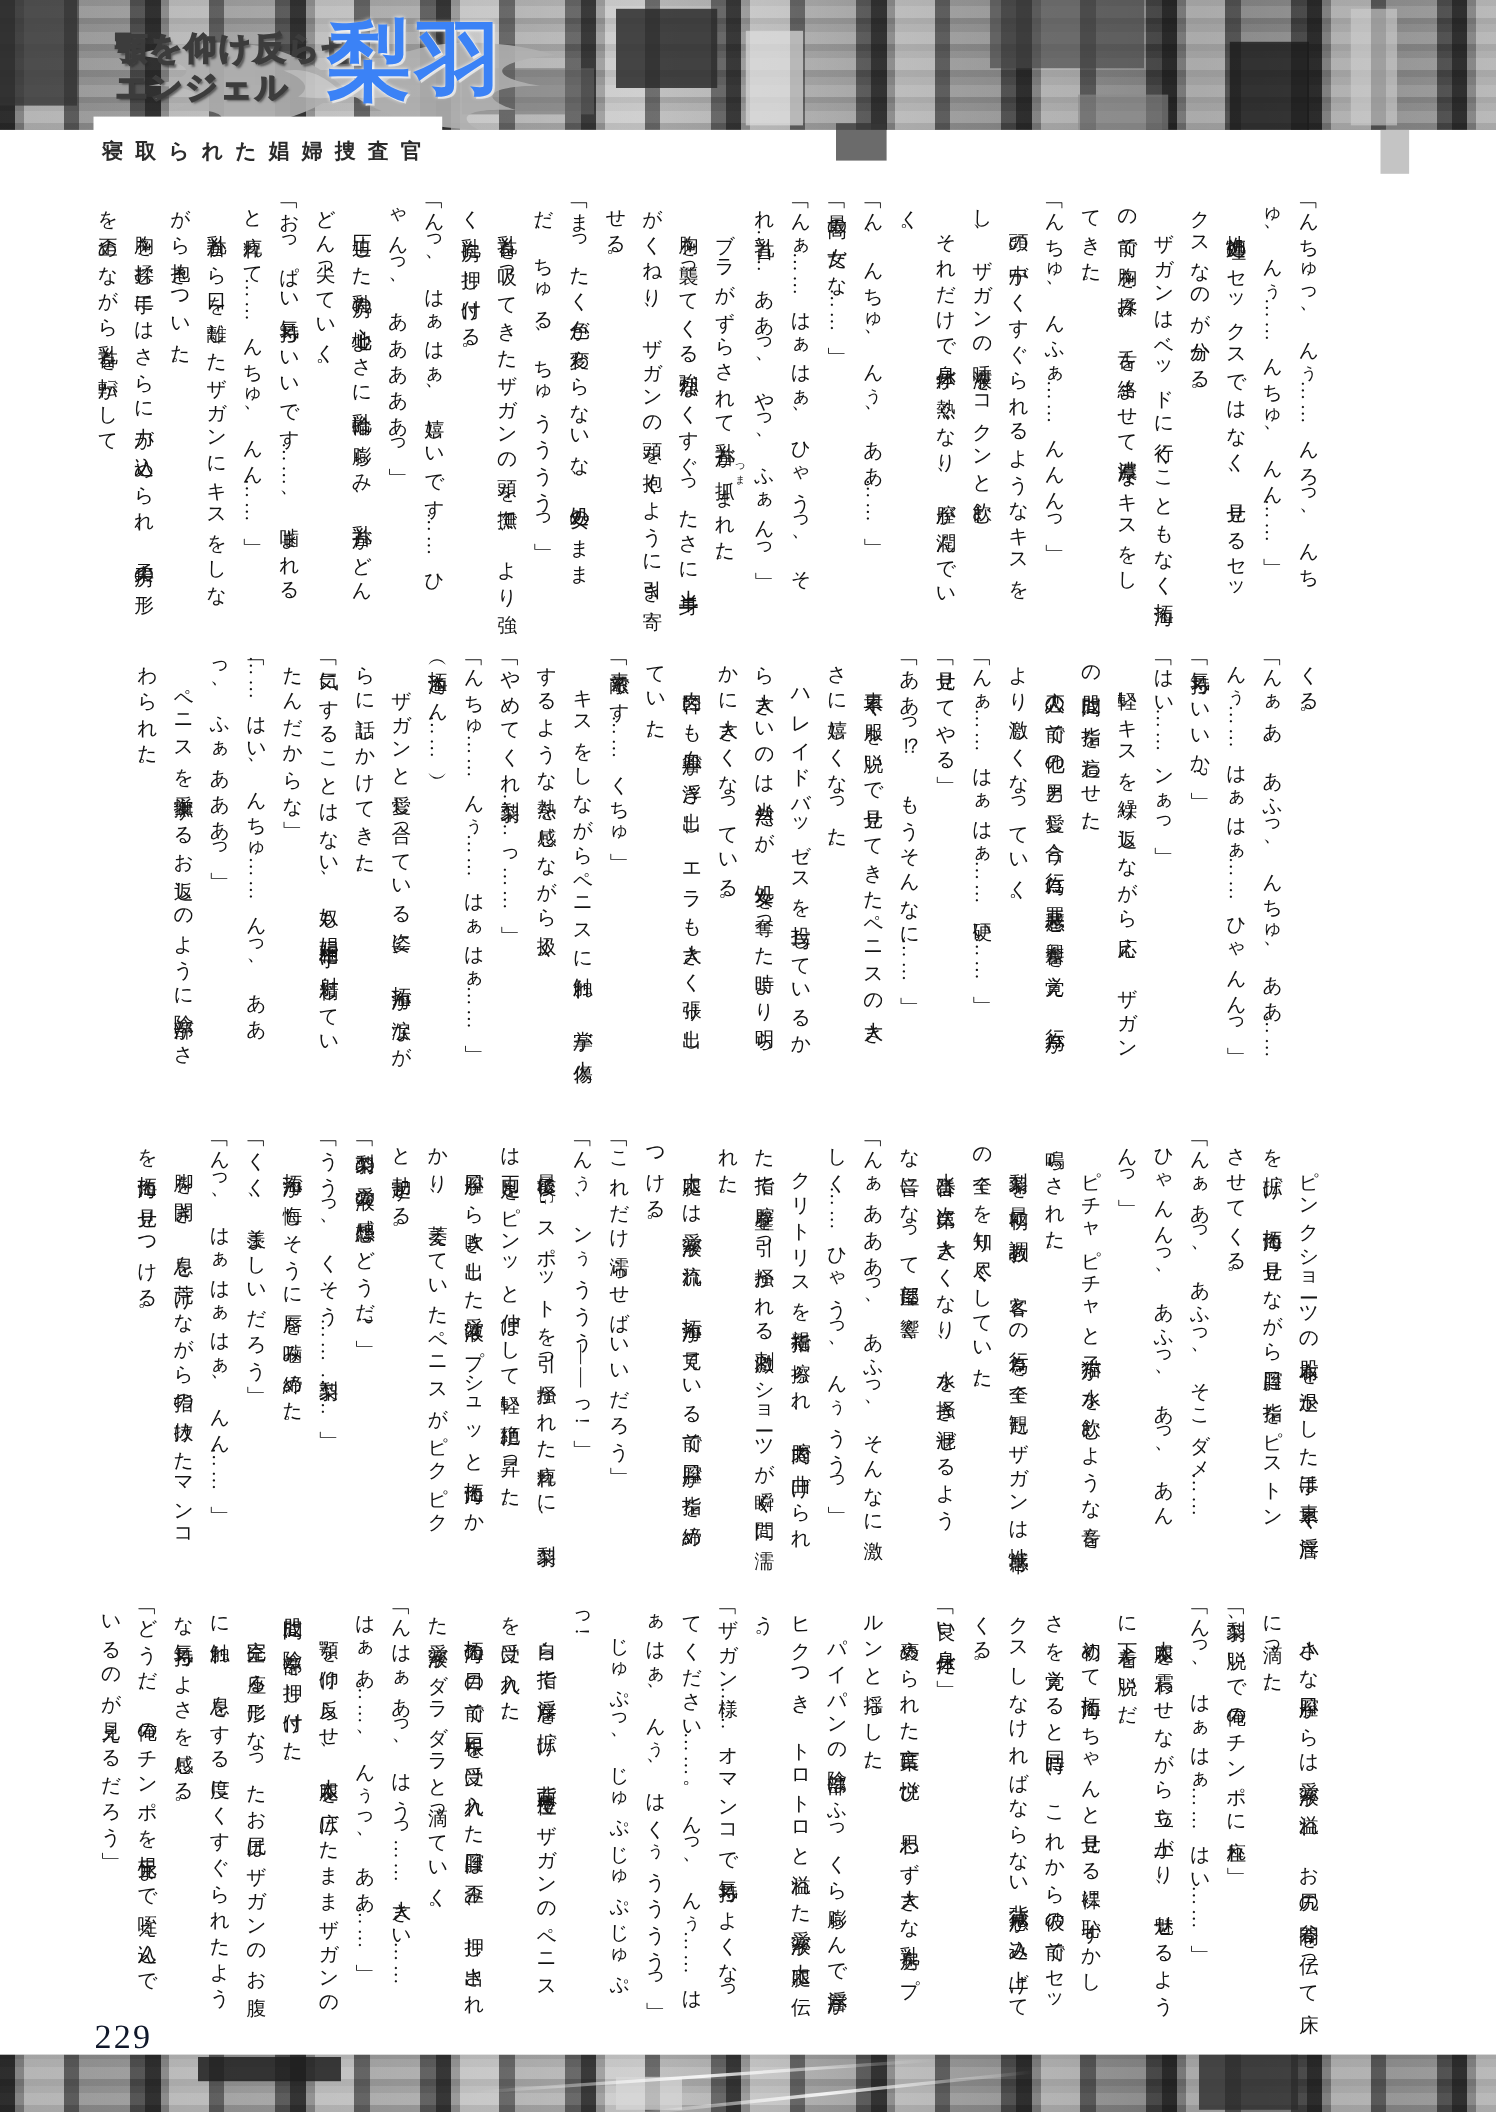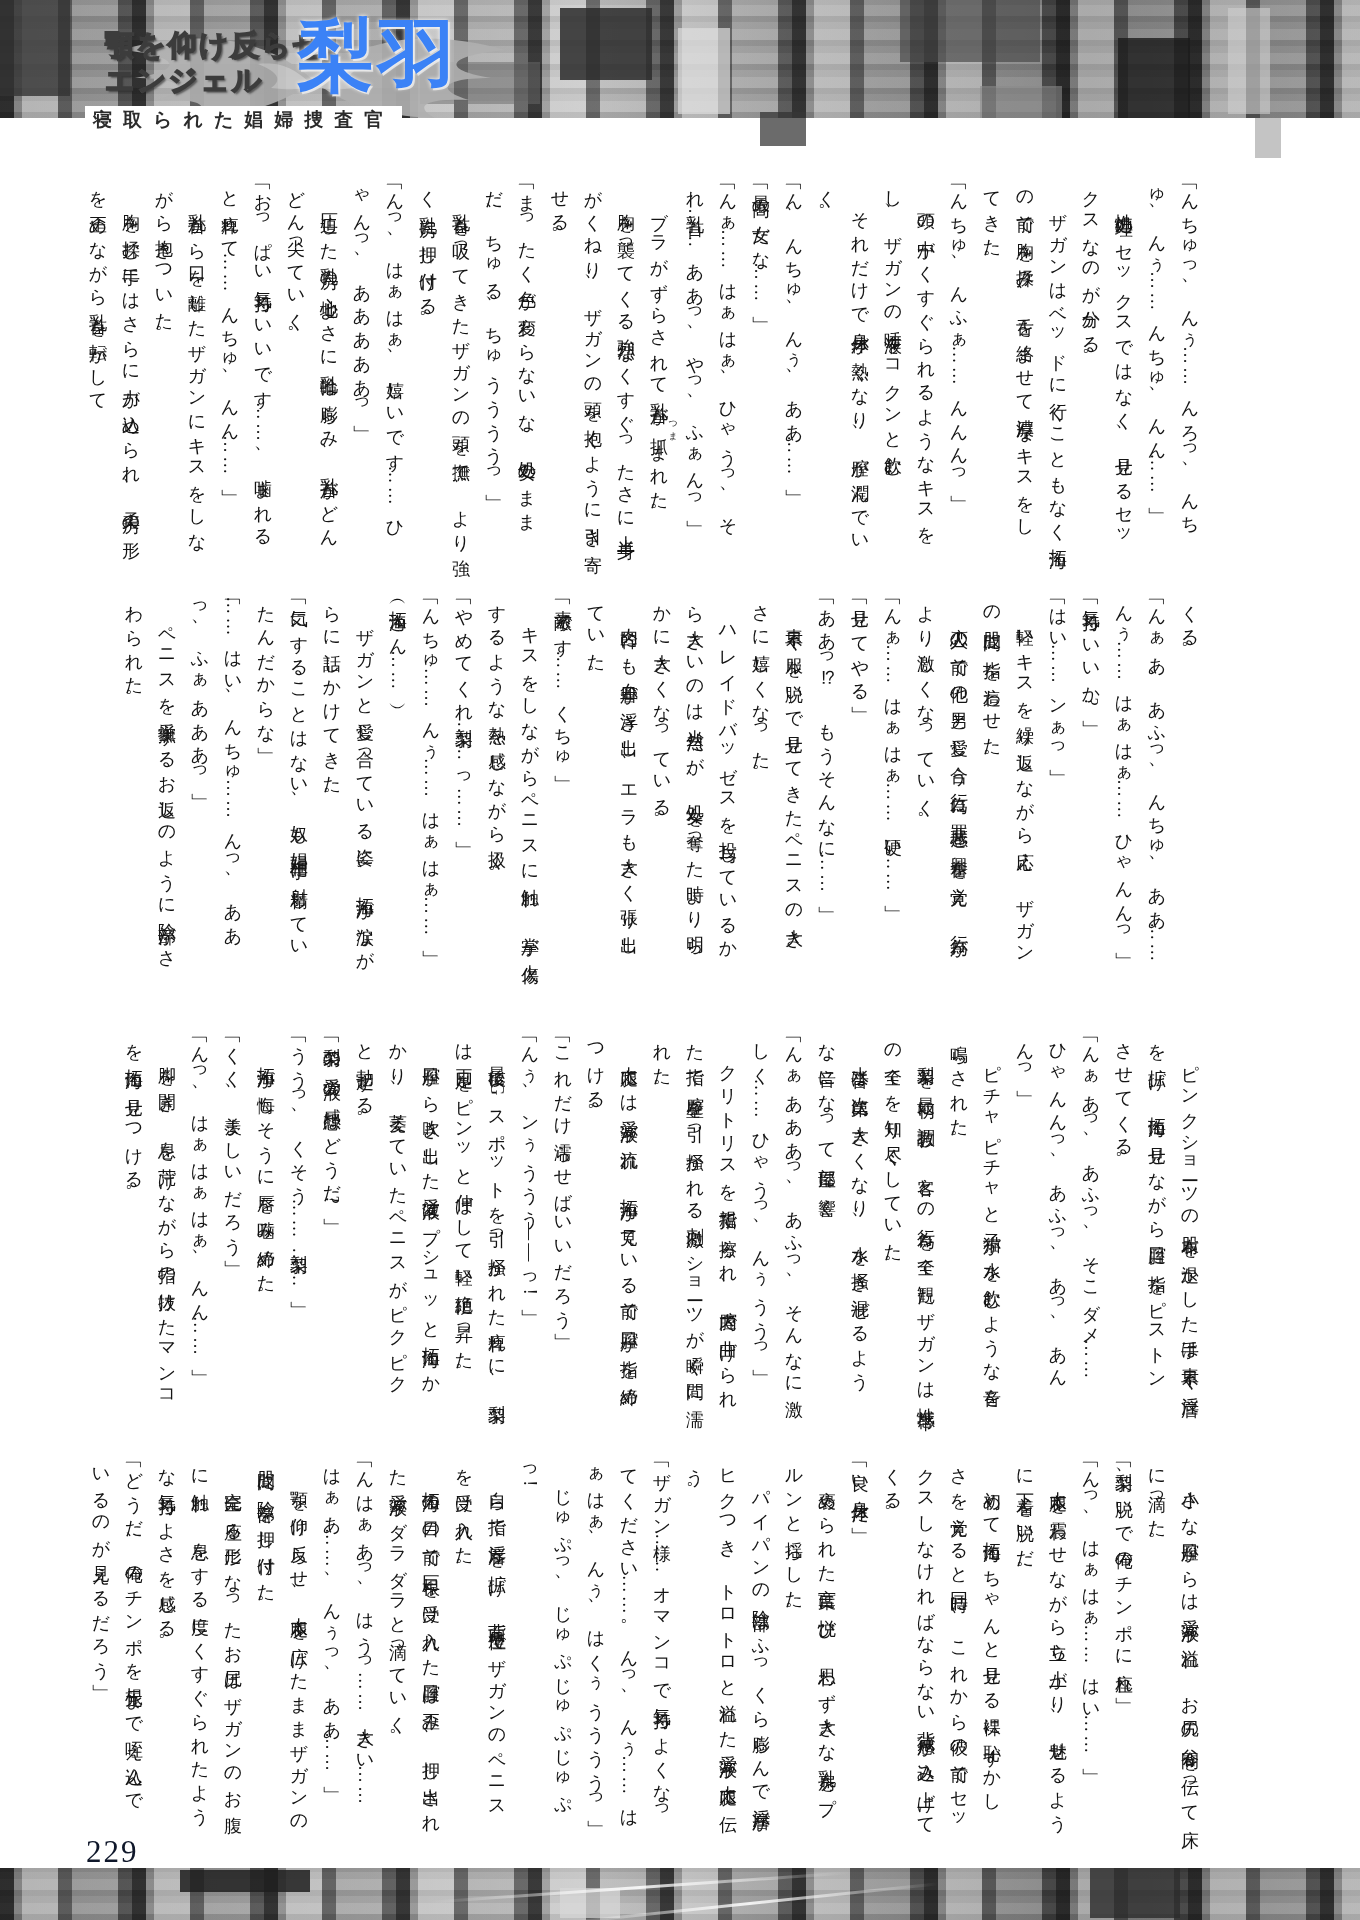--- a/index.html
+++ b/index.html
@@ -34,21 +34,21 @@
     -webkit-text-stroke:1.5px #3c3c3c;
     text-shadow:2px 2px 2px rgba(40,40,40,.65);
   }
   .title-name{
     position:absolute;left:212px;top:-6px;
     font-size:78px;font-weight:bold;letter-spacing:3px;color:#3b82f6;
     text-shadow:0 0 4px #ffffff,2px 2px 0 #dddddd;
   }
   .subtitle{
     position:absolute;left:85px;top:106px;
-    background:#ffffff;padding:1px 8px;
+    background:#ffffff;padding:19px 8px;
     font-size:19px;font-weight:bold;color:#2b2b2b;letter-spacing:11px;white-space:nowrap;
   }
   
   .band{
     position:absolute;left:70px;width:1136px;height:372px;
     writing-mode:vertical-rl;text-orientation:mixed;
     font-size:18px;line-height:33px;letter-spacing:3.2px;color:#141414;
   }
   .band p{margin:0;padding:0;}
   .b1{top:178px;} .b2{top:593px;} .b3{top:1031px;} .b4{top:1456px;}

